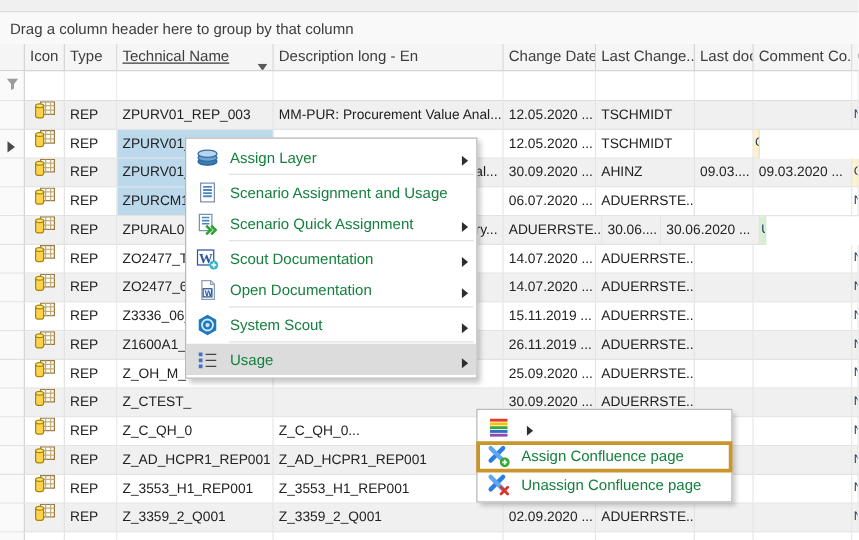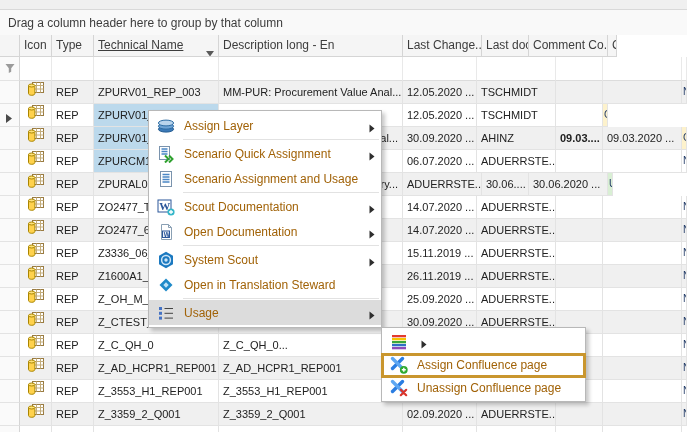--- a/index.html
+++ b/index.html
@@ -33,21 +33,21 @@
   .cell.bg-green{background:#d9efd4 !important;}
   .cell.extra{padding:0 0 0 1px;font-size:10px;color:#1f3864;}
   .cell.iconcell{display:flex;align-items:center;justify-content:center;padding:0;}
   .sort-ind{position:absolute;right:4px;top:8px;width:8px;height:6px;}
   .cur-arrow{position:absolute;left:5px;top:6px;}
   
   .menu{position:absolute;background:#fff;border:1px solid #b8b8b8;
         box-shadow:3px 3px 4px rgba(0,0,0,0.22);padding:2px 0;z-index:10;box-sizing:border-box;}
   #ctx-menu{left:148px;top:110px;width:234px;}
   #sub-menu{left:381px;top:327px;width:205px;z-index:11;}
-  .mi{display:flex;align-items:center;height:25px;padding:0 6px 0 8px;font-size:12px;color:#a16207;}
+  .mi{display:flex;align-items:center;height:25px;padding:0 6px 0 8px;font-size:12px;color:#15803d;}
   #sub-menu .mi{height:23px;}
   .mi.hl{background:#dcdcdc;}
   .mi-icon{width:18px;height:18px;flex:none;margin-right:9px;display:flex;
            align-items:center;justify-content:center;}
   .mi-label{flex:1;overflow:hidden;white-space:nowrap;}
   .mi-arrow{width:6px;height:8px;flex:none;margin-left:4px;}
   .msep{height:1px;background:#e2e2e2;margin:1px 2px 1px 34px;}
   .callout{position:absolute;left:-1px;right:-1px;top:25px;height:25px;
            border:3px solid #c9962e;box-sizing:border-box;pointer-events:none;z-index:12;}
 </style>
@@ -60,20 +60,21 @@
 </div>
 <div id="grid">
     <div class="row">
       <div class="icell hicell" style="height: 22px;"></div>
       <div class="hcell" style="width: 32px;"><span>Icon</span></div>
       <div class="hcell" style="width: 42px;"><span>Type</span></div>
       <div class="hcell" style="width: 125px; text-decoration: underline;"><span>Technical Name</span><span class="sort-ind"><svg width="8" height="6" viewBox="0 0 8 6">
             <path d="M0 0h8L4 5.5z" fill="#5a5a5a"></path>
           </svg></span></div>
       <div class="hcell" style="width: 184px;"><span>Description long - En</span></div>
+      <div class="hcell" style="width: 74px;"><span>Change Date</span></div>
       <div class="hcell" style="width: 79px;"><span>Last Change...</span></div>
       <div class="hcell" style="width: 47px;"><span>Last doc.</span></div>
       <div class="hcell" style="width: 79px;"><span>Comment Co...</span></div>
       <div class="hcell" style="width: 5px;"><span>C</span></div>
     </div>
     <div class="row frow">
       <div class="icell">
         <span><svg width="12" height="12" viewBox="0 0 12 12">
             <path d="M1.5 2h9L7.2 6.2v3.6L4.8 11V6.2z" fill="#9b9b9b"></path>
           </svg></span>
@@ -137,21 +138,21 @@
             <path d="M5.5 4.5h11M5.5 8h11M9.5 1.5v10M13.5 1.5v10" stroke="#c3ad7c" fill="none"></path>
             <path d="M1.5 4.5v8c0 1 1.4 1.8 3.2 1.8s3.2-.8 3.2-1.8v-8" fill="#ffd24d" stroke="#a98500"></path>
             <ellipse cx="4.7" cy="4.5" rx="3.2" ry="1.5" fill="#ffe27a" stroke="#a98500"></ellipse>
           </svg></span>
       </div>
       <div class="cell" style="width: 42px;">REP</div>
       <div class="cell sel" style="width: 125px;">ZPURV01_R</div>
       <div class="cell right" style="width: 184px;">al...</div>
       <div class="cell" style="width: 74px;">30.09.2020 ...</div>
       <div class="cell" style="width: 79px;">AHINZ</div>
-      <div class="cell" style="width: 47px; font-weight: bold;">09.03....</div>
+      <div class="cell" style="width: 47px;">09.03....</div>
       <div class="cell" style="width: 79px;">09.03.2020 ...</div>
       <div class="cell extra bg-yellow" style="width: 5px;">C</div>
     </div>
     <div class="row drow">
       <div class="icell"></div>
       <div class="cell iconcell" style="width: 32px;">
         <span><svg width="18" height="16" viewBox="0 0 18 16">
             <rect x="5.5" y="1.5" width="11" height="10" fill="#fff" stroke="#9a7c42"></rect>
             <path d="M5.5 4.5h11M5.5 8h11M9.5 1.5v10M13.5 1.5v10" stroke="#c3ad7c" fill="none"></path>
             <path d="M1.5 4.5v8c0 1 1.4 1.8 3.2 1.8s3.2-.8 3.2-1.8v-8" fill="#ffd24d" stroke="#a98500"></path>
@@ -399,38 +400,38 @@
       </span>
       <span class="mi-label">Assign Layer</span>
       <span class="mi-arrow"><svg width="6" height="9" viewBox="0 0 6 9">
           <path d="M0.5 0.5v8l5-4z" fill="#2e2e2e"></path>
         </svg></span>
     </div>
     <div class="msep"></div>
     <div class="mi">
       <span class="mi-icon">
         <svg width="18" height="18" viewBox="0 0 18 18">
+          <rect x="3.5" y="1.5" width="11" height="15" fill="#fff" stroke="#7a93ad"></rect>
+          <path d="M5.5 4.5h7M5.5 7h7M5.5 9.5h7M5.5 12h7" stroke="#4a86c5" stroke-width="1.5"></path>
+        </svg>
+      </span>
+      <span class="mi-label">Scenario Assignment and Usage</span>
+    </div>
+    <div class="mi">
+      <span class="mi-icon">
+        <svg width="18" height="18" viewBox="0 0 18 18">
           <rect x="2.5" y="1.5" width="10" height="13" fill="#fff" stroke="#7a93ad"></rect>
           <path d="M4.5 4h6M4.5 6.5h6M4.5 9h6" stroke="#4a86c5" stroke-width="1.3"></path>
           <path d="M8 10.5l3.5 3.5L8 17.5M12 10.5l3.5 3.5-3.5 3.5" stroke="#2ea12e" stroke-width="2" fill="none"></path>
         </svg>
       </span>
       <span class="mi-label">Scenario Quick Assignment</span>
       <span class="mi-arrow"><svg width="6" height="9" viewBox="0 0 6 9">
           <path d="M0.5 0.5v8l5-4z" fill="#2e2e2e"></path>
         </svg></span>
-    </div>
-    <div class="mi">
-      <span class="mi-icon">
-        <svg width="18" height="18" viewBox="0 0 18 18">
-          <rect x="3.5" y="1.5" width="11" height="15" fill="#fff" stroke="#7a93ad"></rect>
-          <path d="M5.5 4.5h7M5.5 7h7M5.5 9.5h7M5.5 12h7" stroke="#4a86c5" stroke-width="1.5"></path>
-        </svg>
-      </span>
-      <span class="mi-label">Scenario Assignment and Usage</span>
     </div>
     <div class="msep"></div>
     <div class="mi">
       <span class="mi-icon">
         <svg width="18" height="18" viewBox="0 0 18 18">
           <rect x="1" y="2" width="13" height="12" fill="#fff" stroke="#2b579a"></rect>
           <text x="2.2" y="12" font-size="11" font-weight="bold" fill="#2b579a" font-family="Liberation Serif,serif">W</text>
           <circle cx="14" cy="14" r="3.6" fill="#35b6c9"></circle>
           <path d="M14 12v4M12 14h4" stroke="#fff" stroke-width="1.3"></path>
         </svg>
@@ -460,29 +461,20 @@
         <svg width="18" height="18" viewBox="0 0 18 18">
           <path d="M9 0.8l7 4v8.4l-7 4-7-4V4.8z" fill="#1b79c0"></path>
           <circle cx="9" cy="9" r="4.4" fill="none" stroke="#cfe6f7" stroke-width="1.5"></circle>
           <circle cx="9" cy="9" r="1.7" fill="#cfe6f7"></circle>
         </svg>
       </span>
       <span class="mi-label">System Scout</span>
       <span class="mi-arrow"><svg width="6" height="9" viewBox="0 0 6 9">
           <path d="M0.5 0.5v8l5-4z" fill="#2e2e2e"></path>
         </svg></span>
-    </div>
-    <div class="mi">
-      <span class="mi-icon">
-        <svg width="18" height="18" viewBox="0 0 18 18">
-          <rect x="4.4" y="4.4" width="9.2" height="9.2" transform="rotate(45 9 9)" fill="#1f8ac9"></rect>
-          <rect x="7.1" y="7.1" width="3.8" height="3.8" transform="rotate(45 9 9)" fill="#bfe3f7"></rect>
-        </svg>
-      </span>
-      <span class="mi-label">Open in Translation Steward</span>
     </div>
     <div class="msep"></div>
     <div class="mi hl">
       <span class="mi-icon">
         <svg width="18" height="18" viewBox="0 0 18 18">
           <rect x="2" y="3" width="3" height="3" fill="#4472c4"></rect>
           <path d="M7.5 4.5h8.5" stroke="#444"></path>
           <rect x="2" y="7.8" width="3" height="3" fill="#4472c4"></rect>
           <path d="M7.5 9.3h8.5" stroke="#444"></path>
           <rect x="2" y="12.6" width="3" height="3" fill="#4472c4"></rect>

